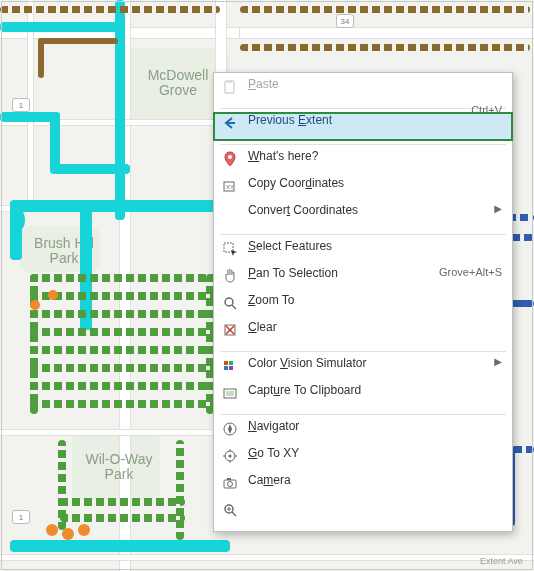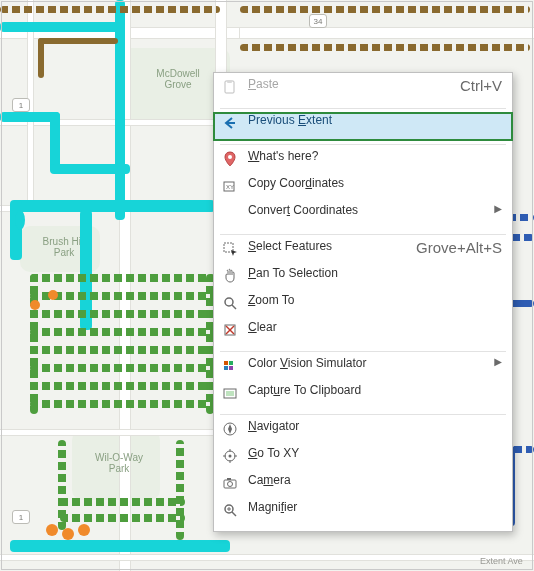--- a/index.html
+++ b/index.html
@@ -10,21 +10,21 @@
   }
   
   .road { position: absolute; background: #ffffff; box-shadow: 0 0 0 1px #e1e1dc; }
   .road.h { height: 10px; }
   .road.v { width: 10px; }
   .road.thin.h { height: 5px; }
   .road.thin.v { width: 5px; }
   .rlabel { position:absolute; font-size:9px; color:#9a9a95; background:transparent; }
   .shield { position:absolute; width:18px; height:14px; border-radius:3px; background:#fff; border:1px solid #bcbcb6; font-size:8px; color:#7a7a75; display:flex; align-items:center; justify-content:center; }
   .park { position:absolute; background:#e9efe5; border-radius:10px; }
-  .plabel { position:absolute; font-size:10px; color:#8aa083; text-align:center; line-height:1.1; }
+  .plabel { position:absolute; font-size:14px; color:#8aa083; text-align:center; line-height:1.1; }
 
   
   .stroke { position:absolute; border-radius:4px; }
   .cyan { background:#17d4d8; }
   .brown { background:#8a6a2f; }
   .blue { background:#2f5db3; }
   .orange { background:#f08a2b; border-radius:50%; }
 
   
   .dash-green { background: repeating-linear-gradient(90deg,#4e9e3e 0 8px, transparent 8px 12px); }
@@ -44,21 +44,21 @@
   }
   .menu-item {
     display: flex; align-items: flex-start;
     height: 27px;
     padding: 0 10px 0 6px;
     color: #323232;
     position: relative;
   }
   .menu-item .icon { width: 20px; height: 20px; flex: 0 0 20px; display:flex; align-items:center; justify-content:center; margin-right: 8px; }
   .menu-item .label { flex: 1 1 auto; white-space: nowrap; }
-  .menu-item .shortcut { color:#6a6a6a; font-size:15px; margin-left: 8px; }
+  .menu-item .shortcut { color:#6a6a6a; font-size:11px; margin-left: 8px; margin-top: 27px; }
   .menu-item .chev { color:#6a6a6a; font-size:10px; margin-left:8px; }
   .menu-item.disabled { color:#a6a6a6; }
   .menu-item.highlight {
     background:#cfe8f6;
     outline: 2px solid #2e8b3d;
     outline-offset: -1px;
   }
   .menu-item.highlight .label { color:#1a4e7a; }
   .menu-sep { height:1px; background:#e2e2e2; margin:4px 6px; }
   .u { text-decoration: underline; }
@@ -81,21 +81,21 @@
   <div class="road h" style="left:240px; top:28px; width:294px;"></div>
   <div class="road v" style="left:120px; top:0; height:571px;"></div>
   <div class="road v" style="left:216px; top:0; height:300px;"></div>
   <div class="road h thin" style="left:0; top:120px; width:220px;"></div>
   <div class="road h thin" style="left:0; top:206px; width:230px;"></div>
   <div class="road h thin" style="left:0; top:555px; width:534px;"></div>
   <div class="road v thin" style="left:28px; top:0; height:210px;"></div>
   <div class="road h thin" style="left:0; top:430px; width:230px;"></div>
 
   <div class="shield" style="left:12px; top:98px;">1</div>
-  <div class="shield" style="left:309px; top:14px;">34</div>
+  <div class="shield" style="left:336px; top:14px;">34</div>
   <div class="shield" style="left:12px; top:510px;">1</div>
 
   <div class="plabel" style="left:138px; top:68px; width:80px;">McDowell<br>Grove</div>
   <div class="plabel" style="left:34px; top:236px; width:60px;">Brush Hill<br>Park</div>
   <div class="plabel" style="left:84px; top:452px; width:70px;">Wil-O-Way<br>Park</div>
   <div class="rlabel" style="left:480px; top:556px;">Extent Ave</div>
 
   <div class="stroke cyan" style="left:0; top:22px; width:125px; height:10px;"></div>
   <div class="stroke cyan" style="left:115px; top:0; width:10px; height:220px;"></div>
   <div class="stroke cyan" style="left:0; top:112px; width:60px; height:10px;"></div>
@@ -319,17 +319,16 @@
 
   <div class="menu-item">
     <span class="icon">
       <svg width="16" height="16" viewBox="0 0 16 16">
           <circle cx="7" cy="7" r="4" fill="none" stroke="#6a6a6a" stroke-width="1.5"></circle>
           <line x1="10" y1="10" x2="14" y2="14" stroke="#6a6a6a" stroke-width="1.5"></line>
           <line x1="5" y1="7" x2="9" y2="7" stroke="#6a6a6a"></line>
           <line x1="7" y1="5" x2="7" y2="9" stroke="#6a6a6a"></line>
         </svg>
     </span>
-    <span class="label">Magni<span class="u">f</span>ier</span>
 
   </div>
 
 </div>
 
 </body></html>

